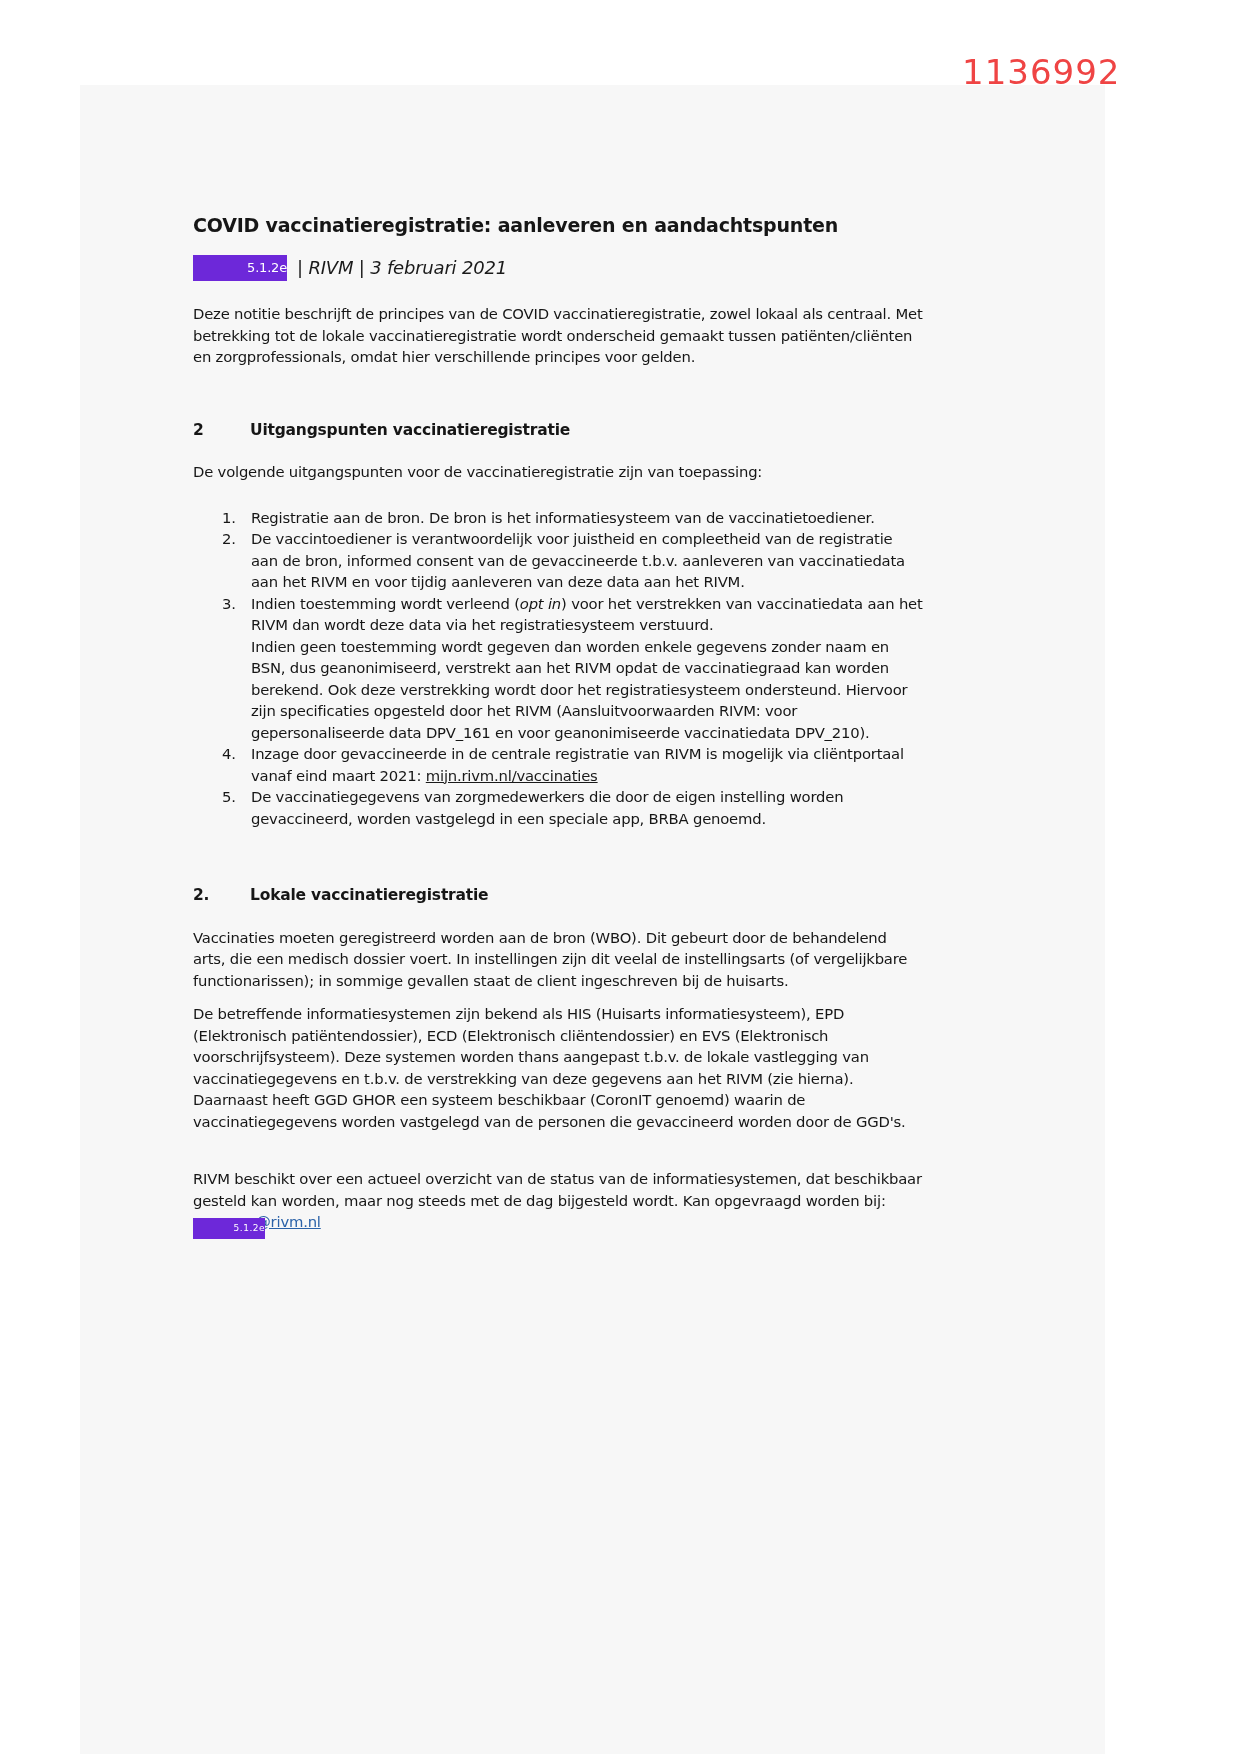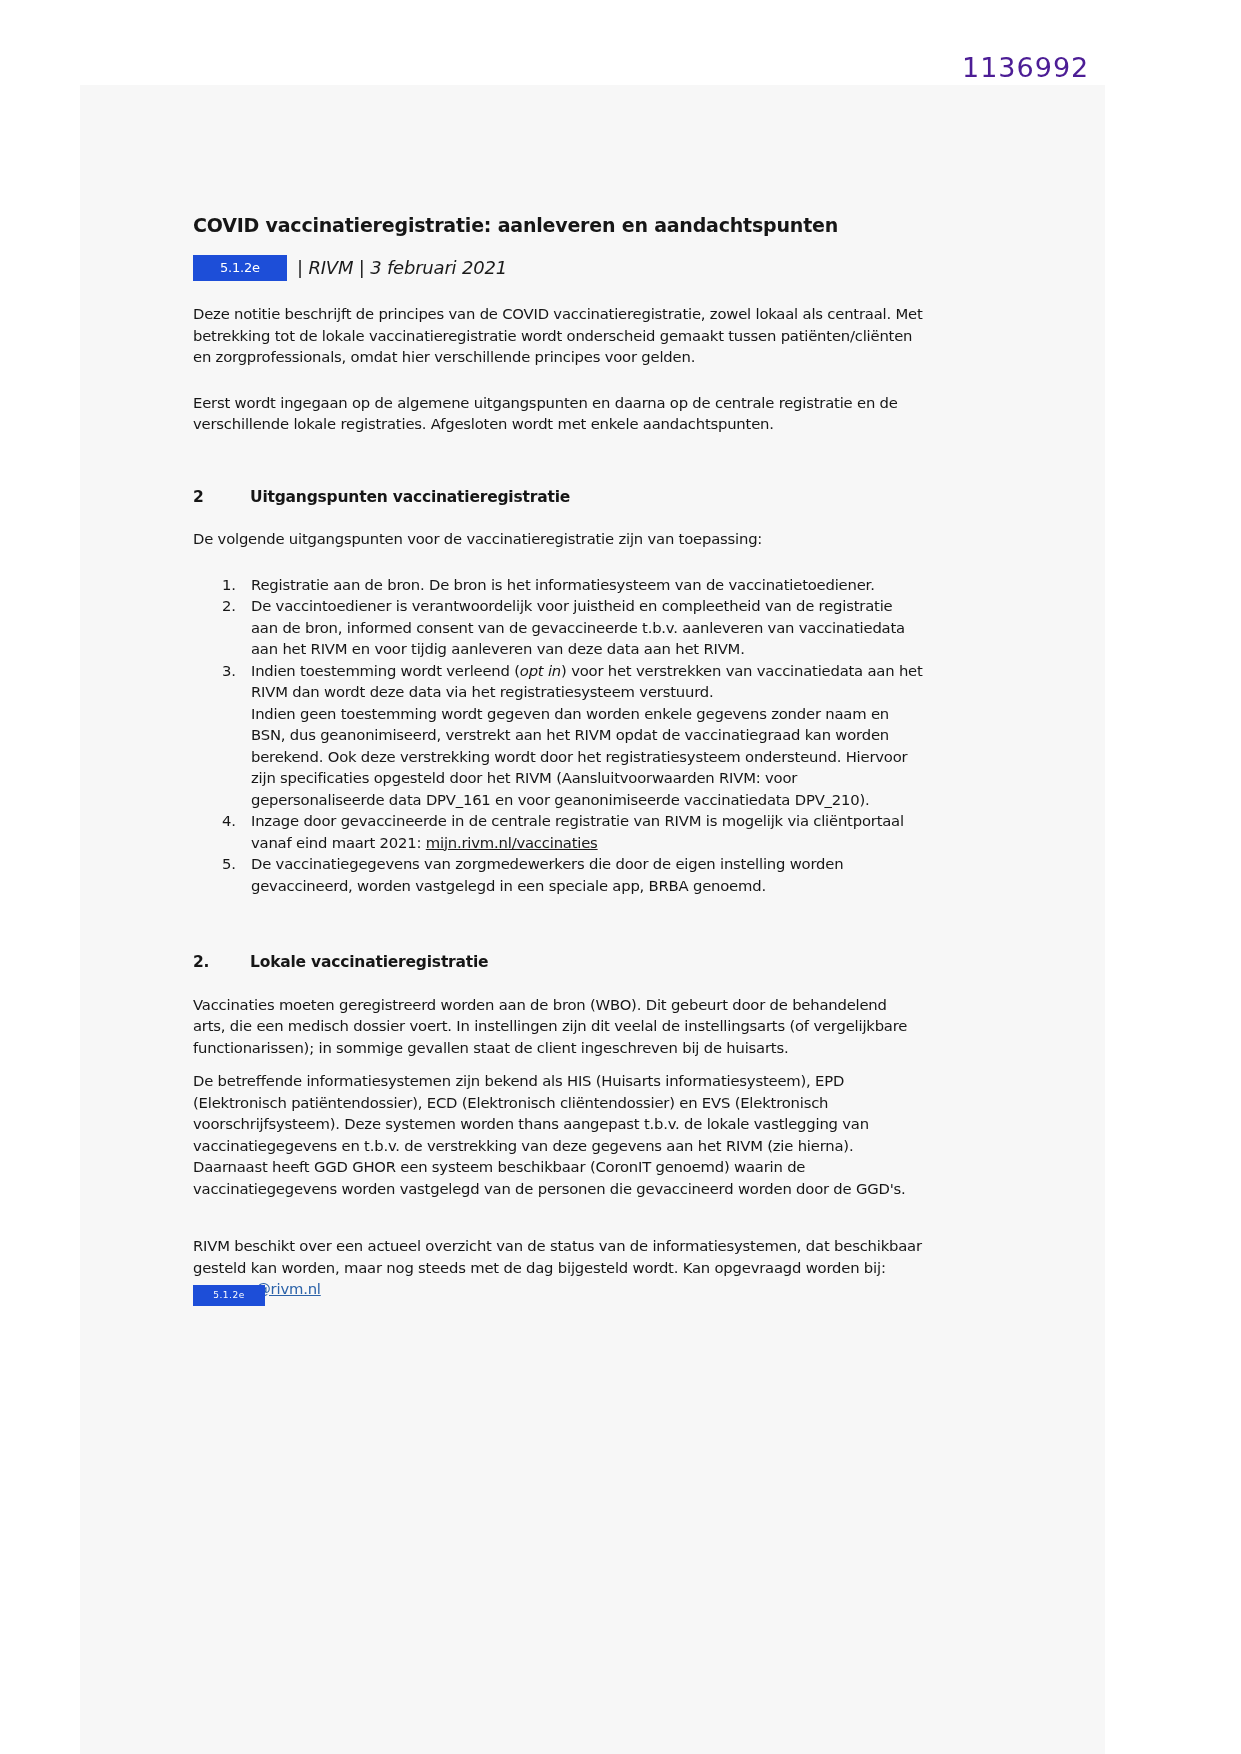--- a/index.html
+++ b/index.html
@@ -2,25 +2,25 @@
 <html><head>
 <meta charset="utf-8">
 <style>
   html,body{margin:0;padding:0;}
   body{
     width:1241px;height:1754px;position:relative;background:#ffffff;
     font-family:"DejaVu Sans","Liberation Sans",sans-serif;color:#161616;
     -webkit-font-smoothing:antialiased;
   }
   .scan-wash{position:absolute;left:80px;top:85px;width:1025px;height:1669px;background:#f7f7f7;}
-  .doc-number{position:absolute;left:962px;top:52px;font-size:27px;letter-spacing:1px;color:#4c1d95;}
+  .doc-number{position:absolute;left:962px;top:52px;font-size:34px;letter-spacing:1px;color:#ef4444;}
   .content{position:absolute;left:193px;top:213px;width:730px;font-size:14.8px;line-height:21.5px;letter-spacing:-0.2px;}
   .doc-title{font-size:19px;font-weight:bold;line-height:24px;letter-spacing:-0.2px;}
   .meta-row{margin-top:16px;height:28px;line-height:28px;white-space:nowrap;}
-  .redact{display:inline-block;background:#1d4ed8;color:#ffffff;text-align:center;
+  .redact{display:inline-block;background:#6d28d9;color:#ffffff;text-align:right;
           font-size:13px;vertical-align:middle;}
   .redact-lg{width:94px;height:26px;line-height:26px;}
   .meta-text{margin-left:10px;font-size:18px;color:#1a1a1a;vertical-align:middle;font-style:italic;}
   .heading{font-weight:bold;font-size:15.5px;margin:0;}
   .h-num{display:inline-block;width:57px;}
   .h-inleiding{margin-top:72px;}
   .h-uitgangspunten{margin-top:52px;}
   .h-lokale{margin-top:56px;}
   .h-vaccineren{margin-top:22px;}
   p{margin:0;}
@@ -46,21 +46,20 @@
 <div class="content">
 
   <div class="doc-title">COVID vaccinatieregistratie: aanleveren en aandachtspunten</div>
 
   <div class="meta-row">
     <span class="redact redact-lg">5.1.2e</span><span class="meta-text">| RIVM | 3 februari 2021</span>
   </div>
 
 
   <p class="p1">Deze notitie beschrijft de principes van de COVID vaccinatieregistratie, zowel lokaal als centraal. Met betrekking tot de lokale vaccinatieregistratie wordt onderscheid gemaakt tussen patiënten/cliënten en zorgprofessionals, omdat hier verschillende principes voor gelden.</p>
-  <p class="p2">Eerst wordt ingegaan op de algemene uitgangspunten en daarna op de centrale registratie en de verschillende lokale registraties. Afgesloten wordt met enkele aandachtspunten.</p>
 
   <div class="heading h-uitgangspunten">
     <span class="h-num">2</span><span>Uitgangspunten vaccinatieregistratie</span>
   </div>
 
   <p class="p-intro">De volgende uitgangspunten voor de vaccinatieregistratie zijn van toepassing:</p>
 
   <div class="num-list">
 
     <div class="list-row">

